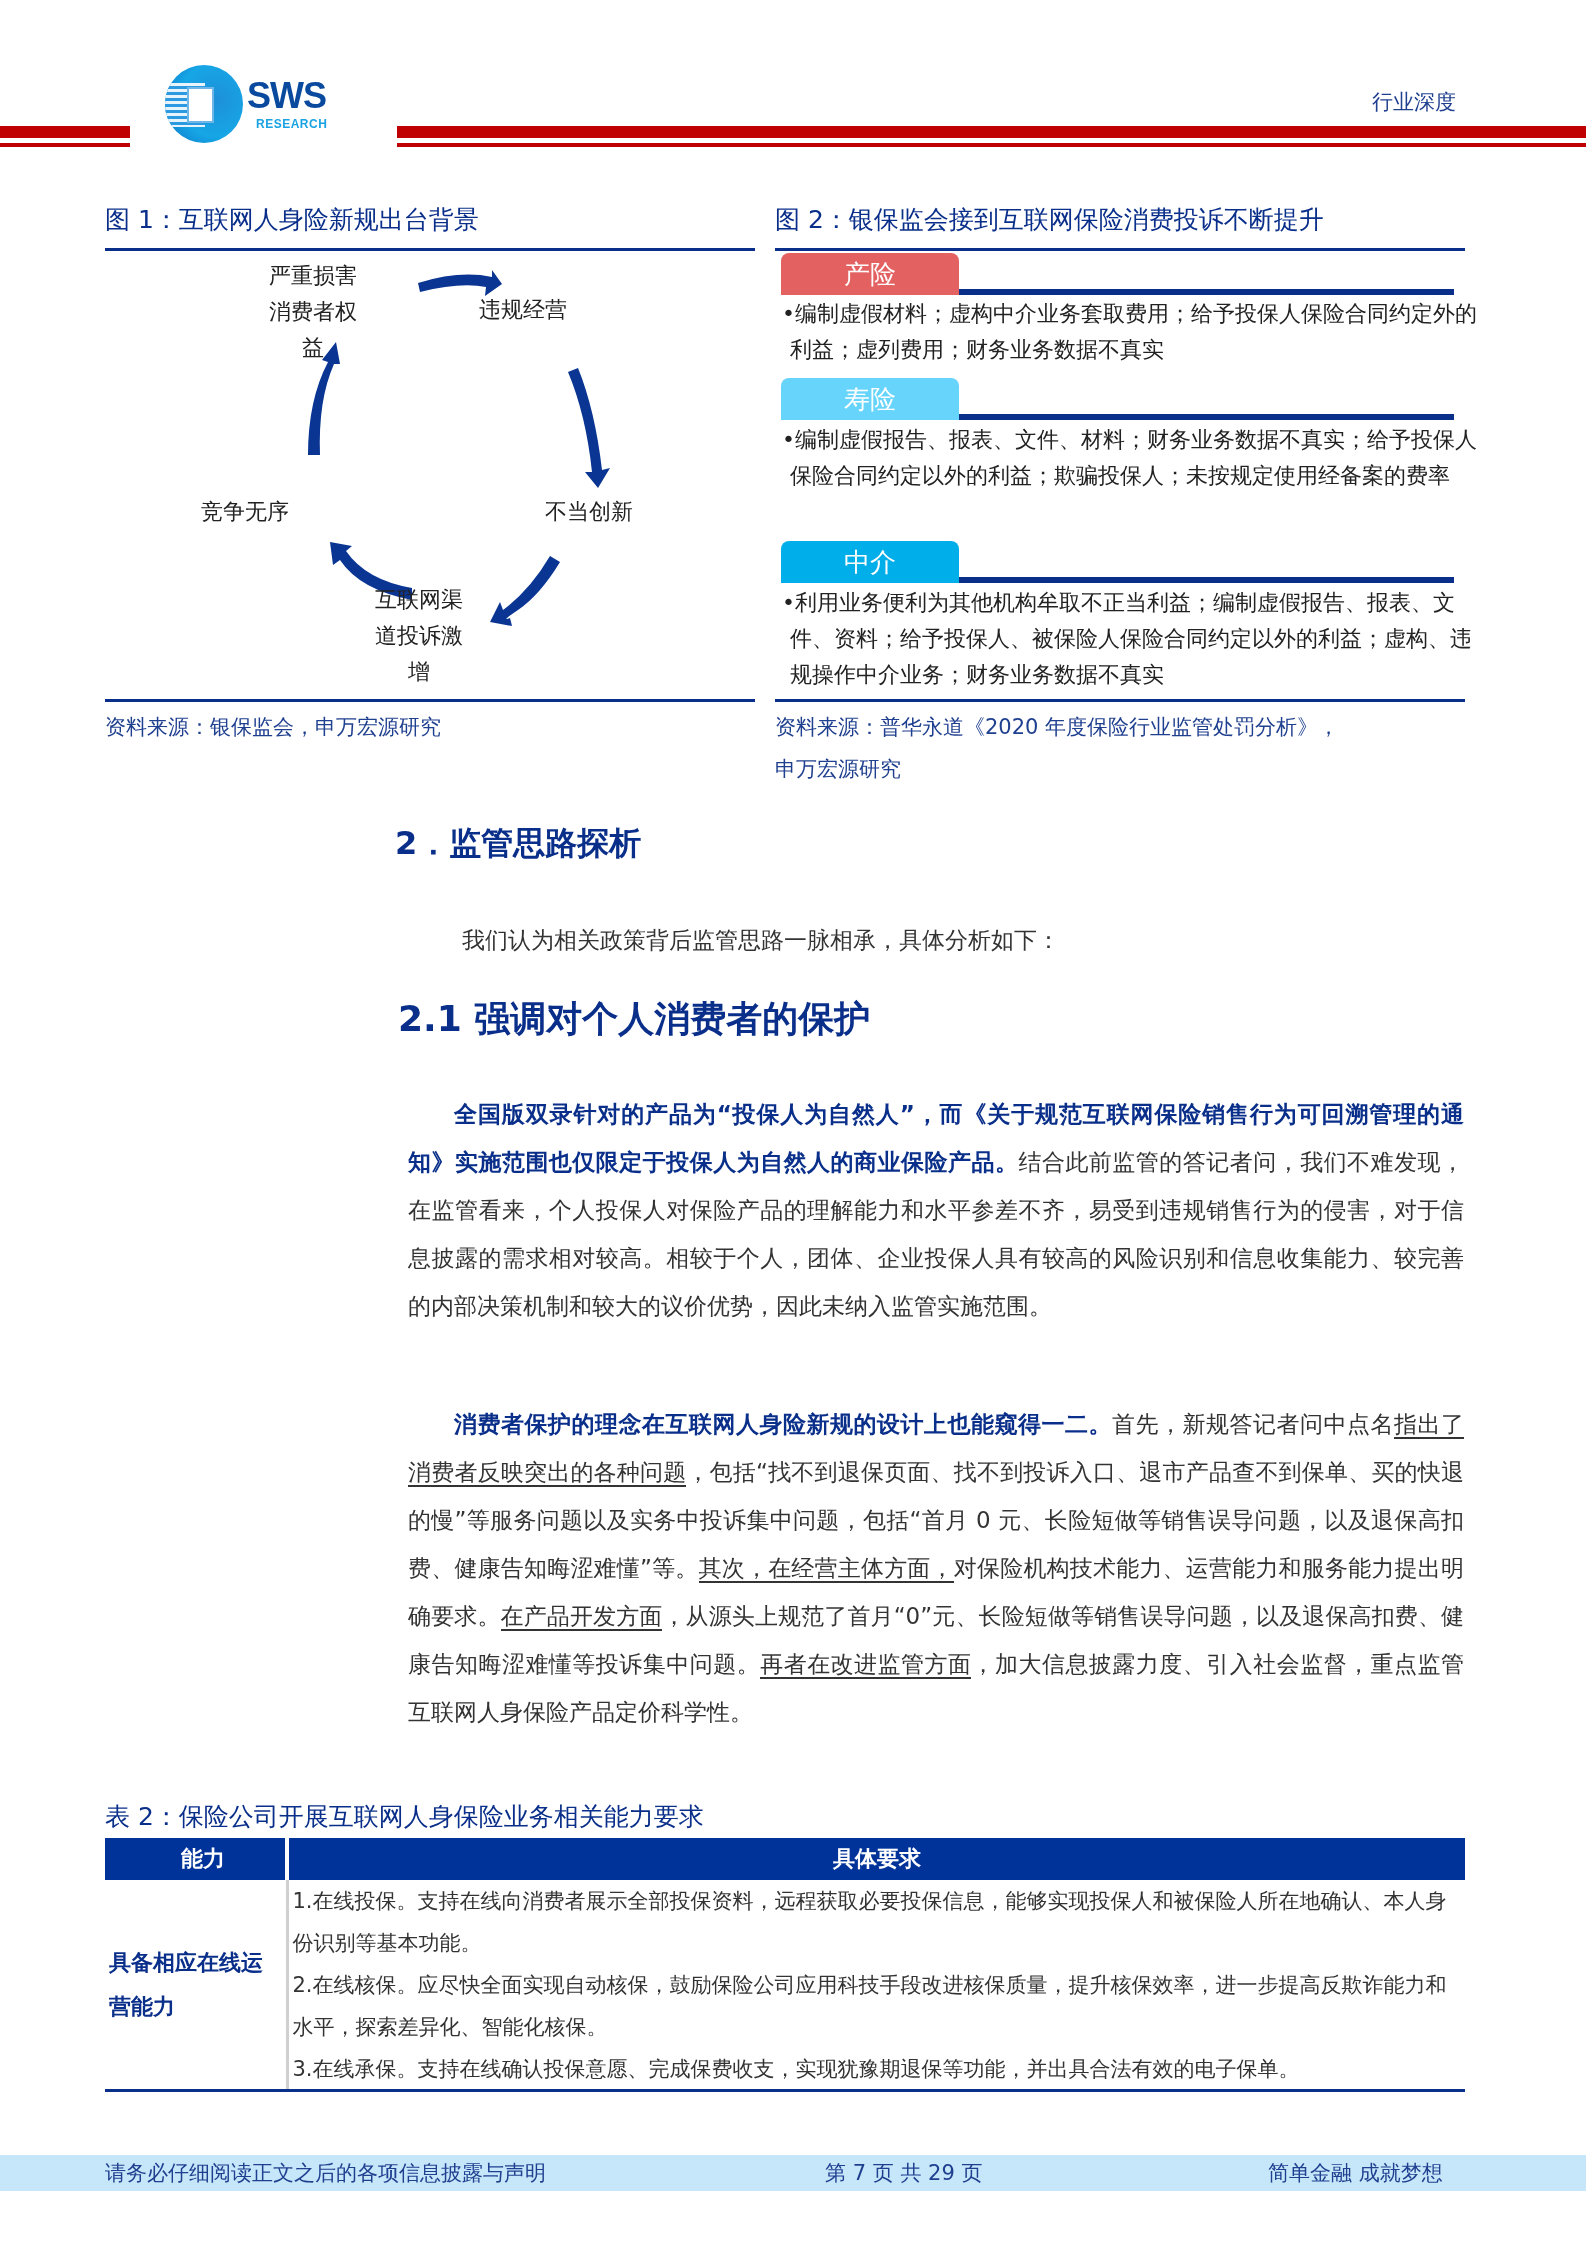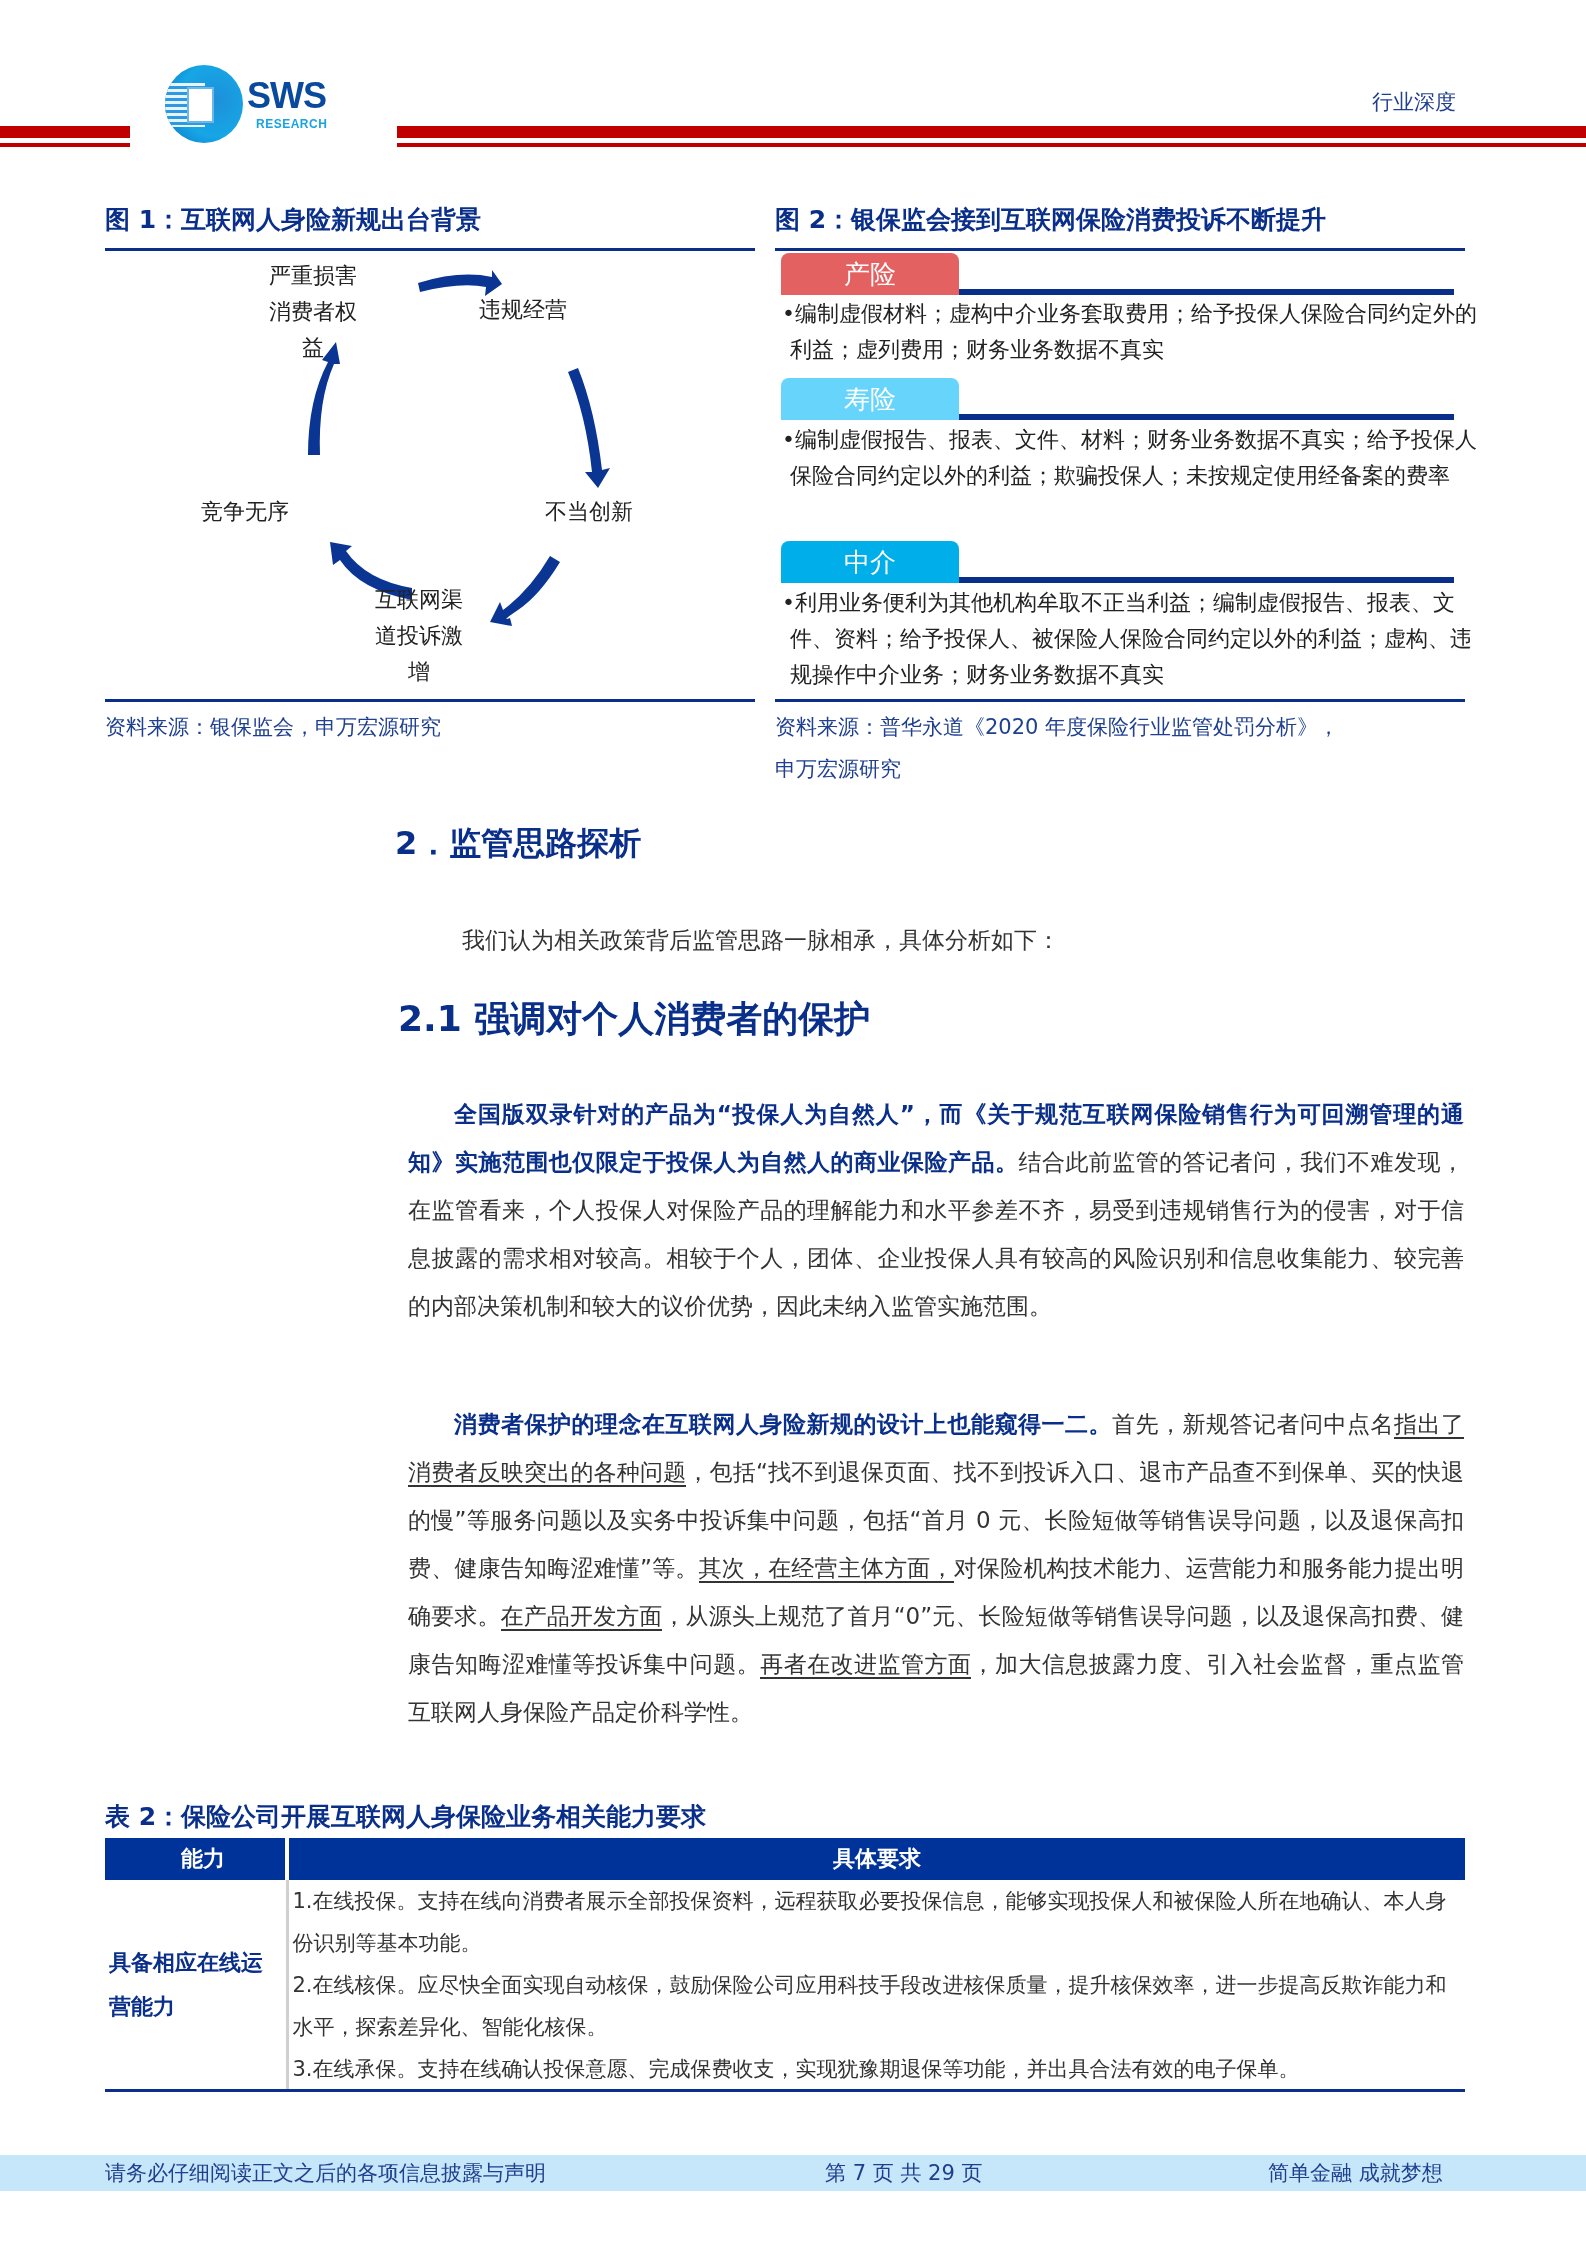--- a/index.html
+++ b/index.html
@@ -12,21 +12,21 @@
       background: radial-gradient(circle at 65% 45%, #1e8fd8 0%, #16a6e6 55%, #0a6fc4 100%); overflow: hidden; }
   .logo-stripes { position: absolute; left: 0; top: 18px; width: 40px; height: 44px;
       background: repeating-linear-gradient(to bottom, #e8f4fb 0 3px, #2b9ae0 3px 6px); }
   .logo-square { position: absolute; left: 22px; top: 22px; width: 27px; height: 36px; background: #fff; border: 2px solid #6fb6e8; }
   .logo-sws { position: absolute; left: 247px; top: 70px; font-family: "Liberation Sans", sans-serif; font-weight: bold;
       font-size: 36px; color: #0a4a9e; letter-spacing: -1px; line-height: 1; margin-top: 8px; }
   .logo-research { position: absolute; left: 256px; top: 117px; font-family: "Liberation Sans", sans-serif; font-weight: bold;
       font-size: 12px; color: #1aa3e3; letter-spacing: 0.5px; }
   .header-tag { position: absolute; left: 1372px; top: 88px; font-size: 21px; color: #1f3f8f; }
 
-  .fig-title { position: absolute; font-weight: bold; font-size: 25px; color: #0a2f8a; white-space: nowrap; }
+  .fig-title { position: absolute; font-weight: normal; font-size: 25px; color: #0a2f8a; white-space: nowrap; }
   .blue-rule { position: absolute; height: 3px; background: #0a2f8a; }
   .source { position: absolute; font-size: 21px; color: #1f3f8f; line-height: 42px; }
 
   
   .cyc-label { position: absolute; font-size: 22px; color: #222; text-align: center; line-height: 36px; }
 
   
   .tab { position: absolute; width: 178px; height: 42px; border-radius: 8px 8px 0 0; color: #fff; font-size: 26px;
          text-align: center; line-height: 42px; }
   .tab-rule { position: absolute; height: 6px; background: #0a2f8a; }

